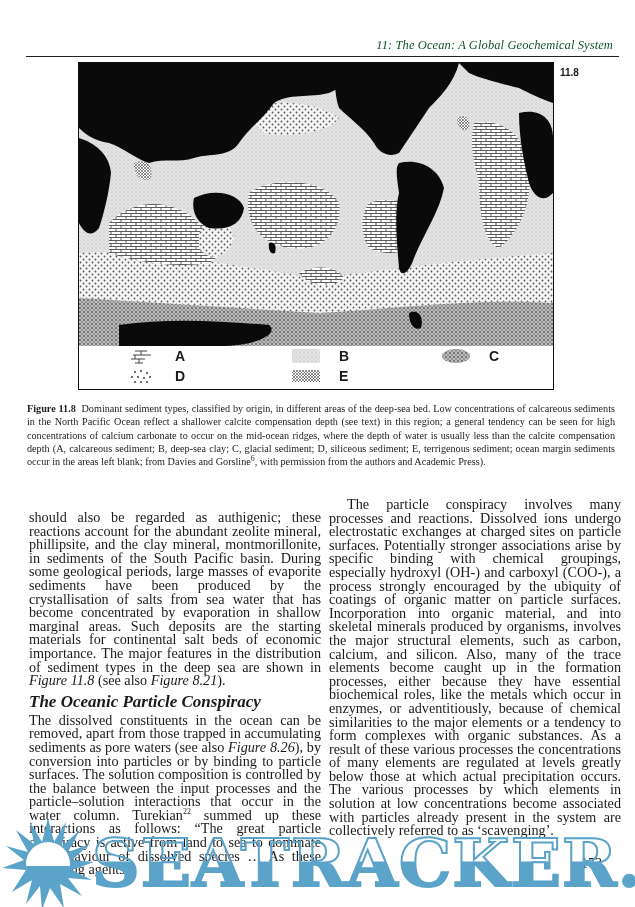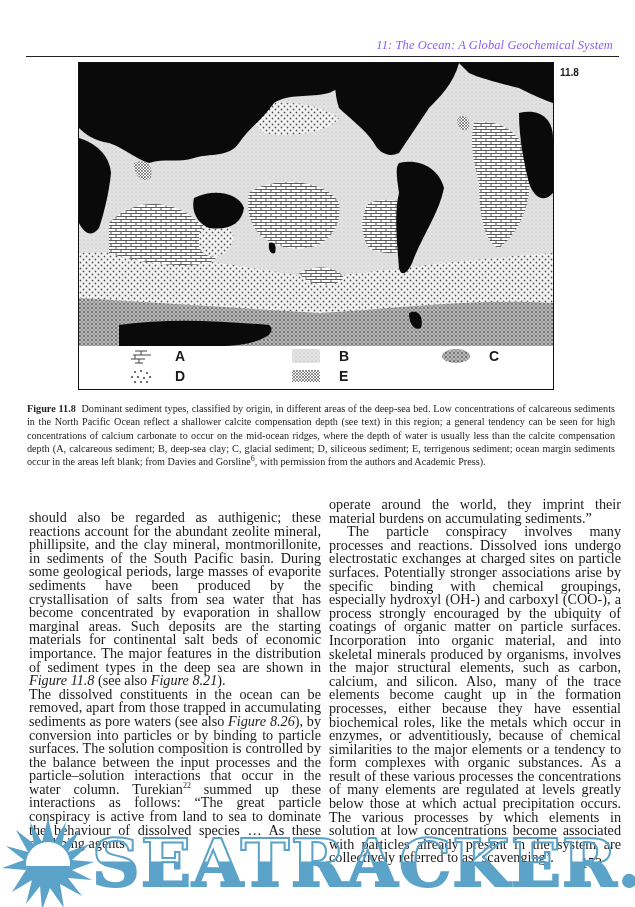--- a/index.html
+++ b/index.html
@@ -1,17 +1,17 @@
 <!DOCTYPE html>
 <html><head>
   <meta charset="utf-8">
   <style>
     html, body { margin:0; padding:0; background:#ffffff; }
     body { width:635px; height:907px; position:relative; overflow:hidden; font-family:"Liberation Serif", serif; color:#1a1a1a; }
-    .running-head { position:absolute; top:38px; right:22px; font-style:italic; font-size:12.5px; color:#8b5cf6; letter-spacing:0.1px; }
+    .running-head { position:absolute; top:38px; right:22px; font-style:italic; font-size:12.5px; color:#14532d; letter-spacing:0.1px; }
     .head-rule { position:absolute; top:56px; left:26px; right:16px; height:0; border-top:1.2px solid #222; }
     .fig-number { position:absolute; top:67px; left:560px; font-family:"Liberation Sans", sans-serif; font-weight:bold; font-size:10px; }
     .figure-box { position:absolute; top:62px; left:78px; width:474px; height:326px; border:1.5px solid #111; background:#fff; overflow:hidden; }
     .figure-box svg { display:block; }
     .legend { position:absolute; left:0; top:283px; width:474px; height:43px; background:#fff; }
     .legend-item { position:absolute; display:flex; align-items:center; }
     .legend-swatch { width:30px; height:16px; margin-right:18px; }
     .legend-letter { font-family:"Liberation Sans", sans-serif; font-weight:bold; font-size:14px; }
     .caption { position:absolute; top:402px; left:27px; width:588px; font-family:Liberation Serif, serif; font-size:10.2px; line-height:13.3px; color:#222; text-align:justify; }
     .caption b { font-weight:bold; }
@@ -141,25 +141,25 @@
     </div>
   </div>
 </div>
 
 <div class="caption">
   <b>Figure 11.8</b>&nbsp;&nbsp;<span>Dominant sediment types, classified by origin, in different areas of the deep-sea bed. Low concentrations of calcareous sediments in the North Pacific Ocean reflect a shallower calcite compensation depth (see text) in this region; a general tendency can be seen for high concentrations of calcium carbonate to occur on the mid-ocean ridges, where the depth of water is usually less than the calcite compensation depth (A, calcareous sediment; B, deep-sea clay; C, glacial sediment; D, siliceous sediment; E, terrigenous sediment; ocean margin sediments occur in the areas left blank; from Davies and Gorsline</span><sup>6</sup><span>, with permission from the authors and Academic Press).</span>
 </div>
 
 <div class="col col-left">
   <p><span>should also be regarded as authigenic; these reactions account for the abundant zeolite mineral, phillipsite, and the clay mineral, montmorillonite, in sediments of the South Pacific basin. During some geological periods, large masses of evaporite sediments have been produced by the crystallisation of salts from sea water that has become concentrated by evaporation in shallow marginal areas. Such deposits are the starting materials for continental salt beds of economic importance. The major features in the distribution of sediment types in the deep sea are shown in </span><em>Figure 11.8</em><span> (see also </span><em>Figure 8.21</em><span>).</span></p>
+  <p class="section-heading">The Oceanic Particle Conspiracy</p>
   <p><span>The dissolved constituents in the ocean can be removed, apart from those trapped in accumulating sediments as pore waters (see also </span><em>Figure 8.26</em><span>), by conversion into particles or by binding to particle surfaces. The solution composition is controlled by the balance between the input processes and the particle–solution interactions that occur in the water column. Turekian</span><sup>22</sup><span> summed up these interactions as follows: “The great particle conspiracy is active from land to sea to dominate the behaviour of dissolved species … As these scrubbing agents</span></p>
 </div>
 
 <div class="col col-right">
-  <p>operate around the world, they imprint their material burdens on accumulating sediments.”</p>
   <p class="indent">The particle conspiracy involves many processes and reactions. Dissolved ions undergo electrostatic exchanges at charged sites on particle surfaces. Potentially stronger associations arise by specific binding with chemical groupings, especially hydroxyl (OH-) and carboxyl (COO-), a process strongly encouraged by the ubiquity of coatings of organic matter on particle surfaces. Incorporation into organic material, and into skeletal minerals produced by organisms, involves the major structural elements, such as carbon, calcium, and silicon. Also, many of the trace elements become caught up in the formation processes, either because they have essential biochemical roles, like the metals which occur in enzymes, or adventitiously, because of chemical similarities to the major elements or a tendency to form complexes with organic substances. As a result of these various processes the concentrations of many elements are regulated at levels greatly below those at which actual precipitation occurs. The various processes by which elements in solution at low concentrations become associated with particles already present in the system are collectively referred to as ‘scavenging’.</p>
 </div>
 
 <div class="page-number">173</div>
 
 <svg class="watermark" viewBox="0 0 635 95">
   <g transform="translate(48,52)" fill="#5ba3c9">
     <polygon points="0,-46 6,-22 18,-42 14,-18 32,-34 20,-12 42,-20 24,-4 46,-2 24,6 44,16 20,14 34,32 12,20 16,44 2,24 -6,46 -8,22 -22,40 -16,16 -36,28 -22,6 -46,4 -24,-4 -42,-18 -20,-12 -32,-34 -14,-20 -18,-42 -6,-22"></polygon>
     <circle r="22" fill="#ffffff"></circle>
     <path d="M-22 2 A22 22 0 0 0 22 2Z" fill="#5ba3c9"></path>

